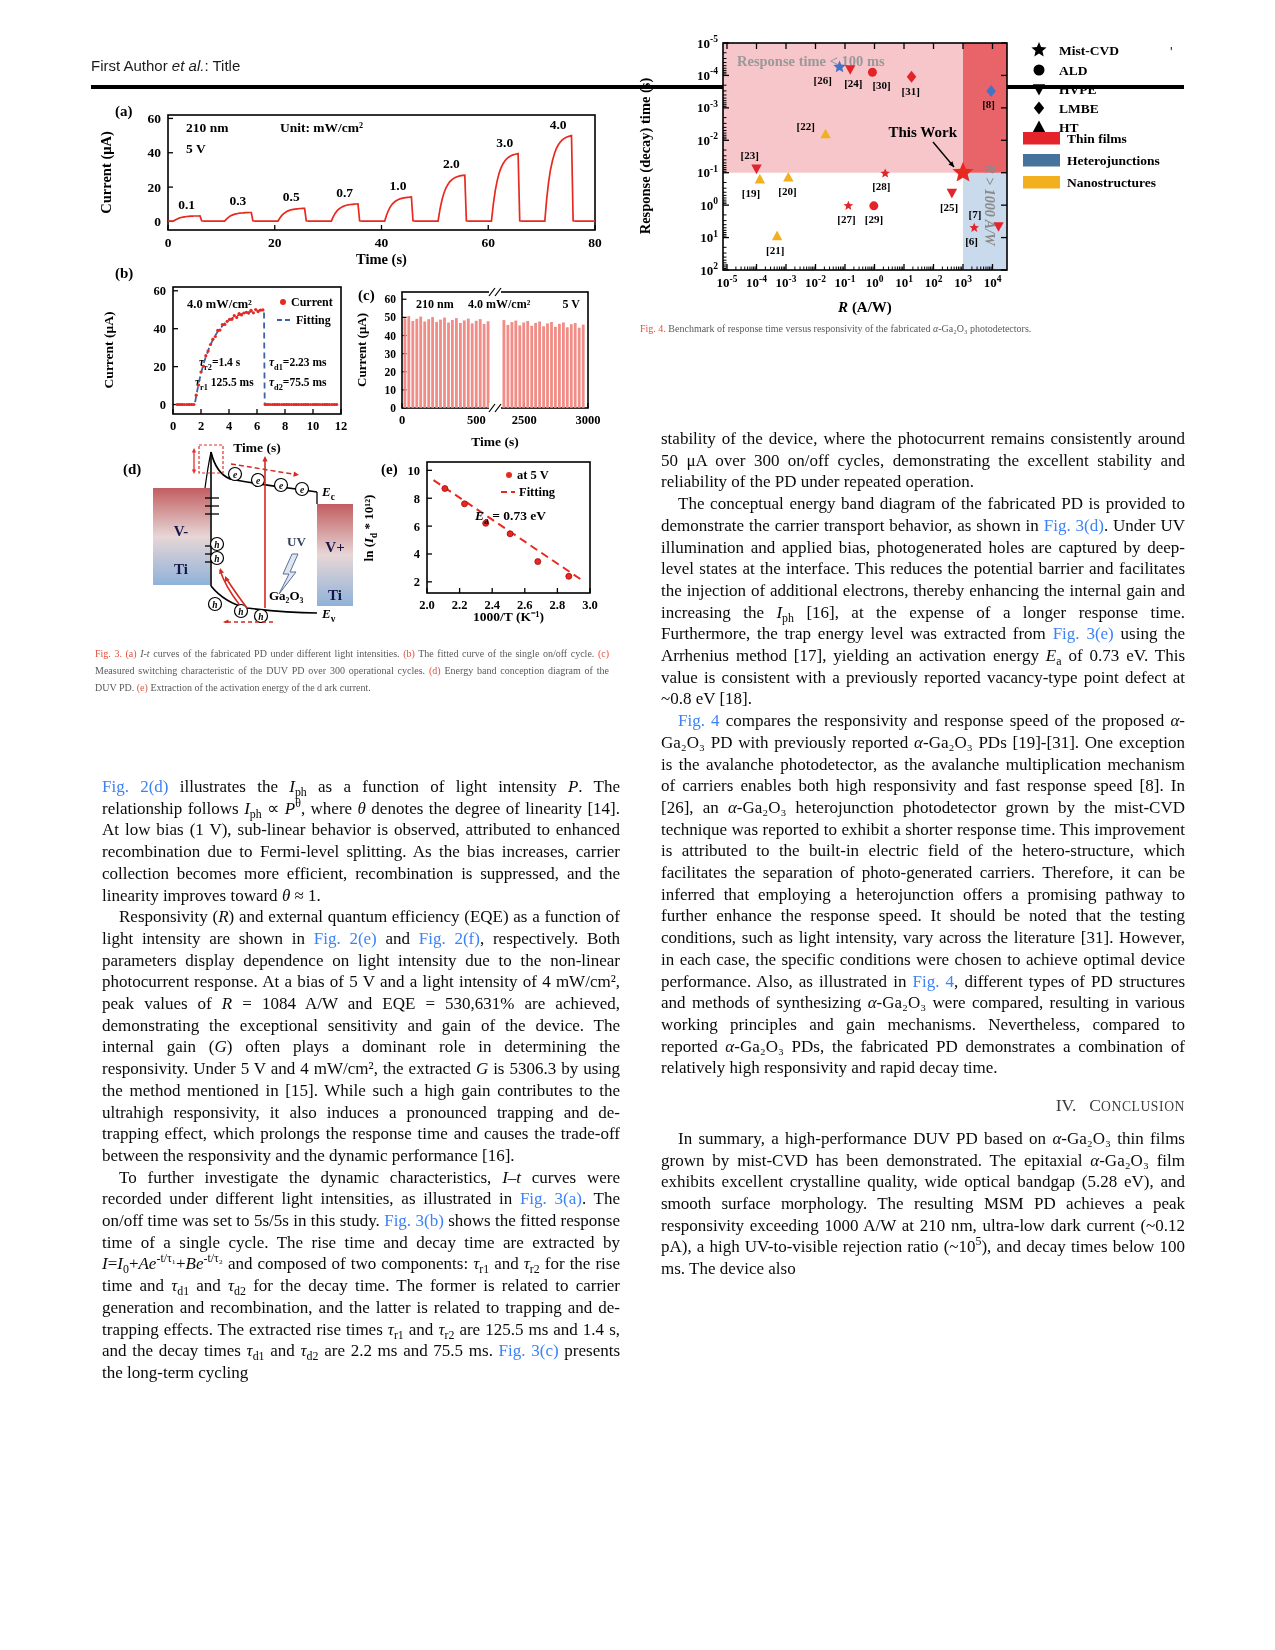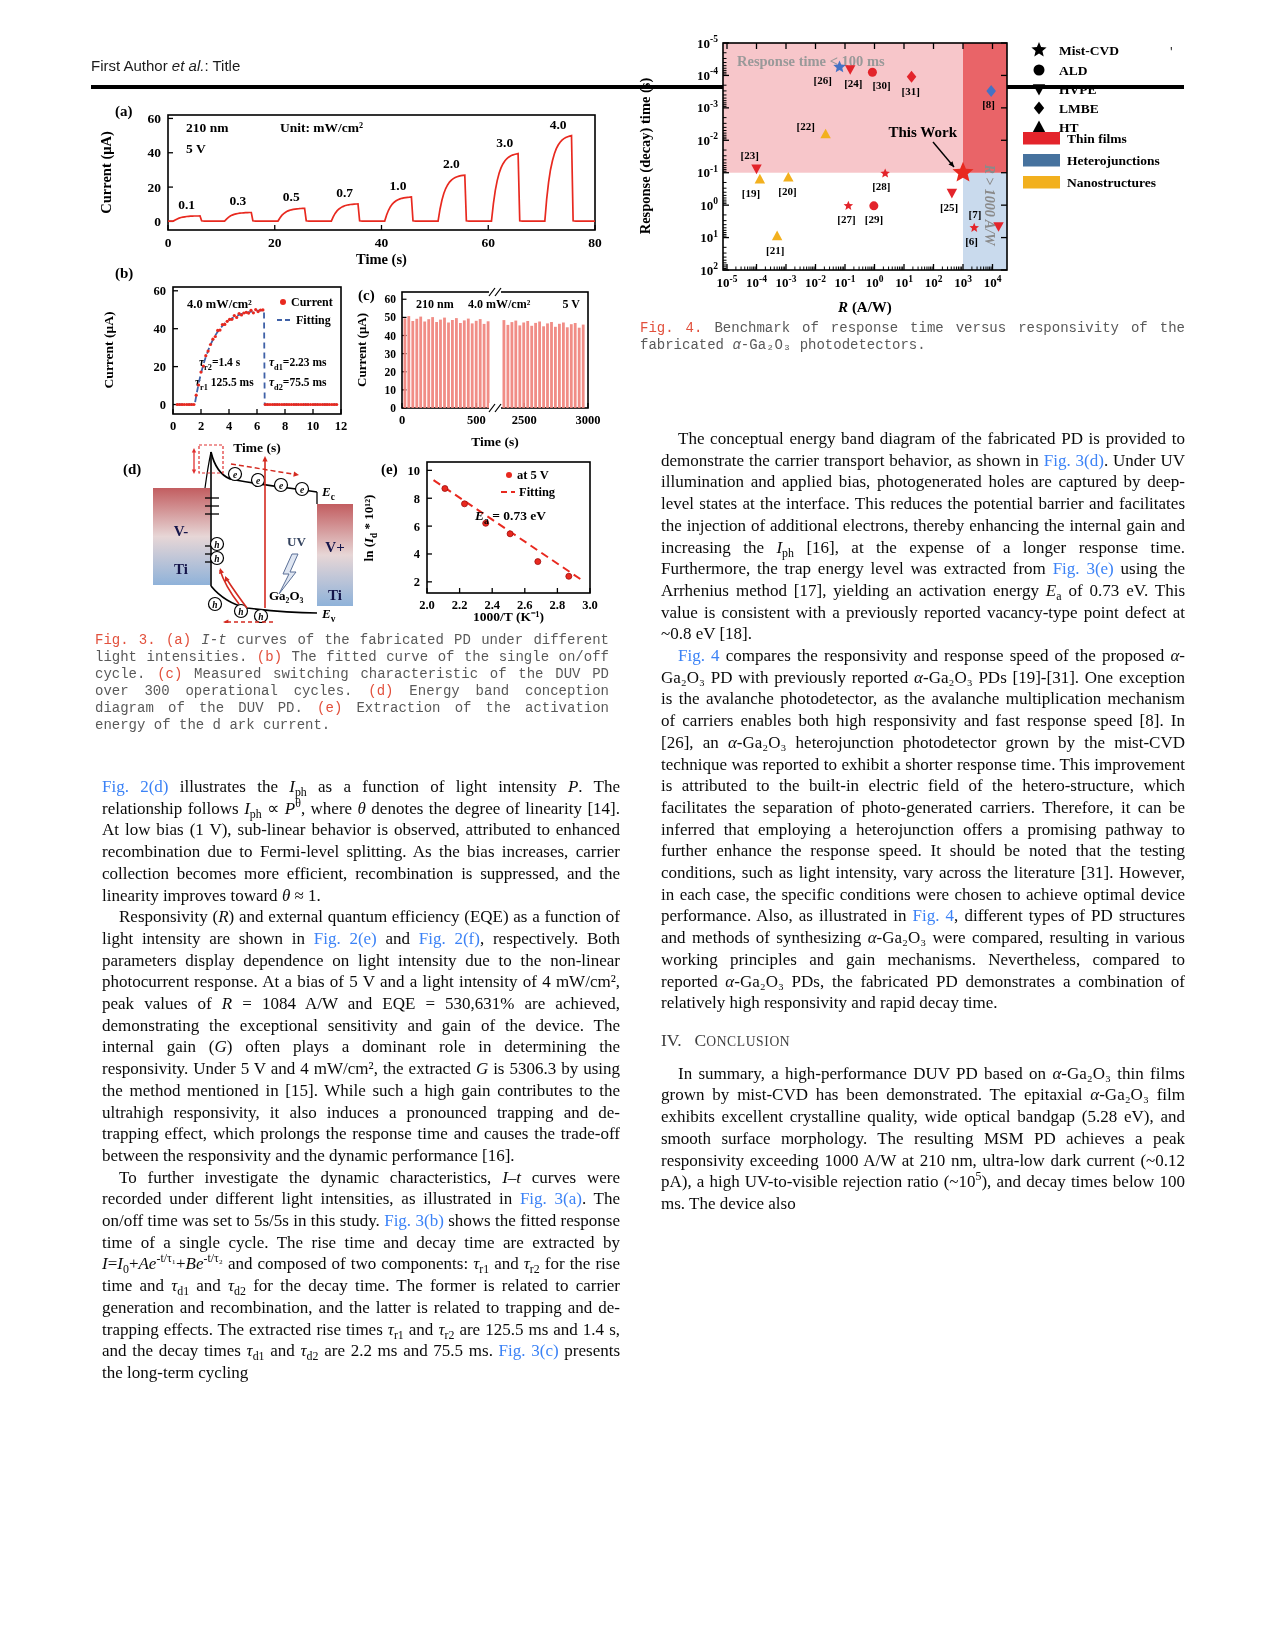--- a/index.html
+++ b/index.html
@@ -2,34 +2,34 @@
 <html><head>
 <meta charset="utf-8">
 <style>
   *{margin:0;padding:0;box-sizing:border-box}
   html,body{background:#ffffff}
   body{width:1275px;height:1650px;position:relative;font-family:"Liberation Serif",serif;color:#000;overflow:hidden}
   .page{position:absolute;inset:0;background:#fff}
   .runhead{position:absolute;left:91px;top:57px;font-family:Liberation Sans, sans-serif;font-size:15px;color:#1c1c1c}
   .rule{position:absolute;left:91px;top:85px;width:1093px;height:4px;background:#000}
   .fig{position:absolute;background:transparent}
-  .caption{font-family:Liberation Mono, monospace;font-size:14px;line-height:17px;color:#595959;text-align:justify}
-  .cap3{position:absolute;left:95px;top:632px;width:514px}
+  .caption{font-family:Liberation Serif, serif;font-size:10px;line-height:17px;color:#595959;text-align:justify}
+  .cap3{position:absolute;left:95px;top:645px;width:514px}
   .cap4{position:absolute;left:640px;top:320px;width:545px}
   .col{position:absolute;font-size:17px;line-height:21.7px;text-align:justify;color:#0a0a0a}
   .colL{left:102px;top:776px;width:518px}
   .colR{left:661px;top:428px;width:524px}
   p.para{margin:0}
   p.para.ind{text-indent:17px}
   .i{font-style:italic}
   .sub{vertical-align:sub;font-size:.7em;line-height:0}
   .sup{vertical-align:super;font-size:.7em;line-height:0}
   .ref{color:#3b82f6}
   .refcap{color:#e2503c}
-  h4.sect{text-align:left;font-weight:normal;font-size:17.5px;color:#3d3d3d;margin:16px 0 10px;font-family:"Liberation Serif",serif}
+  h4.sect{text-align:right;font-weight:normal;font-size:17.5px;color:#3d3d3d;margin:16px 0 10px;font-family:"Liberation Serif",serif}
   h4.sect .num{margin-right:13px}
   h4.sect .sc{font-size:13.6px;letter-spacing:.6px}
   .stray{position:absolute;left:1170px;top:44px;font-family:"Liberation Sans",sans-serif;font-size:14px;color:#333}
   svg text{font-family:"Liberation Serif",serif;font-weight:bold}
 </style>
 </head>
 <body>
 
 <div class="page">
   <div class="runhead"><span>First Author </span><span class="i">et al.</span><span>: Title</span></div>
@@ -628,18 +628,19 @@
   <p class="caption cap4"><span class="refcap">Fig. 4.</span><span>  Benchmark of response time versus responsivity of the fabricated </span><span class="i">α</span><span>-Ga₂O₃ photodetectors.</span></p>
   <span class="stray">'</span>
 
   <div class="col colL">
     <p class="para"><span class="ref">Fig. 2(d)</span><span> illustrates the </span><span class="i">I</span><span class="sub">ph</span><span> as a function of light intensity </span><span class="i">P</span><span>. The relationship follows </span><span class="i">I</span><span class="sub">ph</span><span> ∝ </span><span class="i">P</span><span class="sup">θ</span><span>, where </span><span class="i">θ</span><span> denotes the degree of linearity [14]. At low bias (1 V), sub-linear behavior is observed, attributed to enhanced recombination due to Fermi-level splitting. As the bias increases, carrier collection becomes more efficient, recombination is suppressed, and the linearity improves toward </span><span class="i">θ</span><span> ≈ 1.</span></p>
     <p class="para ind"><span>Responsivity (</span><span class="i">R</span><span>) and external quantum efficiency (EQE) as a function of light intensity are shown in </span><span class="ref">Fig. 2(e)</span><span> and </span><span class="ref">Fig. 2(f)</span><span>, respectively. Both parameters display dependence on light intensity due to the non-linear photocurrent response. At a bias of 5 V and a light intensity of 4 mW/cm², peak values of </span><span class="i">R</span><span> = 1084 A/W and EQE = 530,631% are achieved, demonstrating the exceptional sensitivity and gain of the device. The internal gain (</span><span class="i">G</span><span>) often plays a dominant role in determining the responsivity. Under 5 V and 4 mW/cm², the extracted </span><span class="i">G</span><span> is 5306.3 by using the method mentioned in [15]. While such a high gain contributes to the ultrahigh responsivity, it also induces a pronounced trapping and de-trapping effect, which prolongs the response time and causes the trade-off between the responsivity and the dynamic performance [16].</span></p>
     <p class="para ind"><span>To further investigate the dynamic characteristics, </span><span class="i">I–t</span><span> curves were recorded under different light intensities, as illustrated in </span><span class="ref">Fig. 3(a)</span><span>. The on/off time was set to 5s/5s in this study. </span><span class="ref">Fig. 3(b)</span><span> shows the fitted response time of a single cycle. The rise time and decay time are extracted by </span><span class="i">I</span><span>=</span><span class="i">I</span><span class="sub">0</span><span>+</span><span class="i">Ae</span><span class="sup">-t/τ₁</span><span>+</span><span class="i">Be</span><span class="sup">-t/τ₂</span><span> and composed of two components: </span><span class="i">τ</span><span class="sub">r1</span><span> and </span><span class="i">τ</span><span class="sub">r2</span><span> for the rise time and </span><span class="i">τ</span><span class="sub">d1</span><span> and </span><span class="i">τ</span><span class="sub">d2</span><span> for the decay time. The former is related to carrier generation and recombination, and the latter is related to trapping and de-trapping effects. The extracted rise times </span><span class="i">τ</span><span class="sub">r1</span><span> and </span><span class="i">τ</span><span class="sub">r2</span><span> are 125.5 ms and 1.4 s, and the decay times </span><span class="i">τ</span><span class="sub">d1</span><span> and </span><span class="i">τ</span><span class="sub">d2</span><span> are 2.2 ms and 75.5 ms. </span><span class="ref">Fig. 3(c)</span><span> presents the long-term cycling</span></p>
   </div>
 
   <div class="col colR">
+    <p class="para"><span>stability of the device, where the photocurrent remains consistently around 50 μA over 300 on/off cycles, demonstrating the excellent stability and reliability of the PD under repeated operation.</span></p>
     <p class="para ind"><span>The conceptual energy band diagram of the fabricated PD is provided to demonstrate the carrier transport behavior, as shown in </span><span class="ref">Fig. 3(d)</span><span>. Under UV illumination and applied bias, photogenerated holes are captured by deep-level states at the interface. This reduces the potential barrier and facilitates the injection of additional electrons, thereby enhancing the internal gain and increasing the </span><span class="i">I</span><span class="sub">ph</span><span> [16], at the expense of a longer response time. Furthermore, the trap energy level was extracted from </span><span class="ref">Fig. 3(e)</span><span> using the Arrhenius method [17], yielding an activation energy </span><span class="i">E</span><span class="sub">a</span><span> of 0.73 eV. This value is consistent with a previously reported vacancy-type point defect at ~0.8 eV [18].</span></p>
     <p class="para ind"><span class="ref">Fig. 4</span><span> compares the responsivity and response speed of the proposed </span><span class="i">α</span><span>-Ga₂O₃ PD with previously reported </span><span class="i">α</span><span>-Ga₂O₃ PDs [19]-[31]. One exception is the avalanche photodetector, as the avalanche multiplication mechanism of carriers enables both high responsivity and fast response speed [8]. In [26], an </span><span class="i">α</span><span>-Ga₂O₃ heterojunction photodetector grown by the mist-CVD technique was reported to exhibit a shorter response time. This improvement is attributed to the built-in electric field of the hetero-structure, which facilitates the separation of photo-generated carriers. Therefore, it can be inferred that employing a heterojunction offers a promising pathway to further enhance the response speed. It should be noted that the testing conditions, such as light intensity, vary across the literature [31]. However, in each case, the specific conditions were chosen to achieve optimal device performance. Also, as illustrated in </span><span class="ref">Fig. 4</span><span>, different types of PD structures and methods of synthesizing </span><span class="i">α</span><span>-Ga₂O₃ were compared, resulting in various working principles and gain mechanisms. Nevertheless, compared to reported </span><span class="i">α</span><span>-Ga₂O₃ PDs, the fabricated PD demonstrates a combination of relatively high responsivity and rapid decay time.</span></p>
     <h4 class="sect"><span class="num">IV.</span><span>C</span><span class="sc">ONCLUSION</span></h4>
     <p class="para ind"><span>In summary, a high-performance DUV PD based on </span><span class="i">α</span><span>-Ga₂O₃ thin films grown by mist-CVD has been demonstrated. The epitaxial </span><span class="i">α</span><span>-Ga₂O₃ film exhibits excellent crystalline quality, wide optical bandgap (5.28 eV), and smooth surface morphology. The resulting MSM PD achieves a peak responsivity exceeding 1000 A/W at 210 nm, ultra-low dark current (~0.12 pA), a high UV-to-visible rejection ratio (~10</span><span class="sup">5</span><span>), and decay times below 100 ms. The device also</span></p>
   </div>
 </div>
 
 </body></html>

